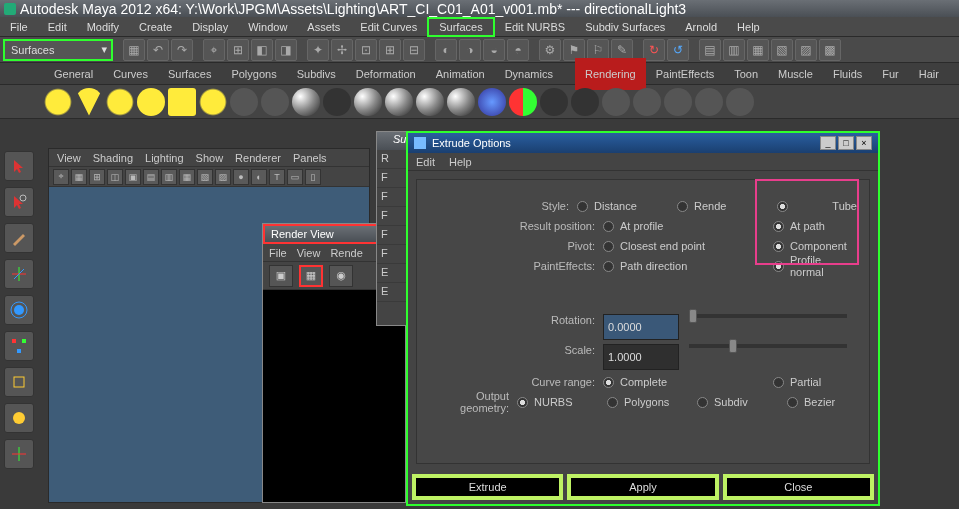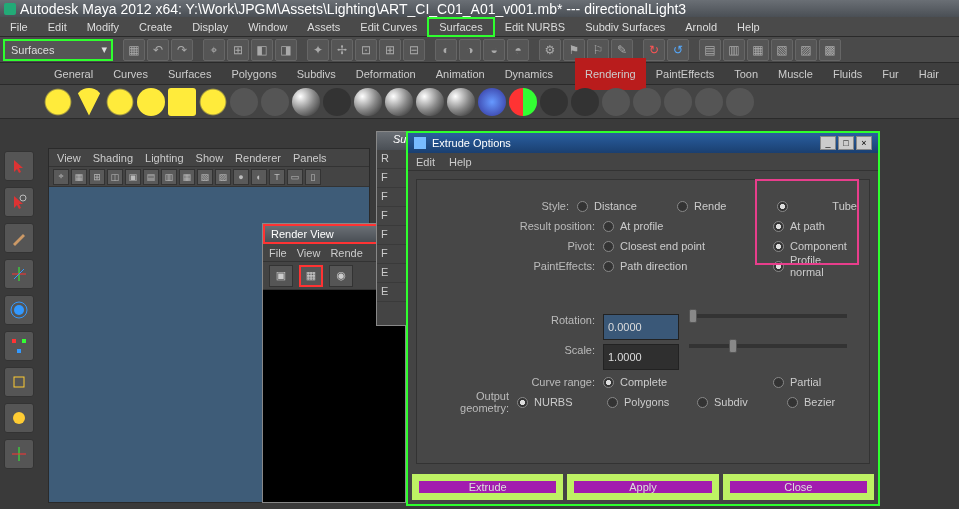--- a/index.html
+++ b/index.html
@@ -70,21 +70,21 @@
 .radio.on { background: radial-gradient(circle, #ddd 0 40%, #333 45%); }
 .optitem { display: flex; align-items: center; gap: 6px; color: #ccc; min-width: 80px; }
 .pinkbox { position: absolute; border: 2px solid #e83e8c; pointer-events: none; }
 .numrow { display: flex; align-items: flex-start; height: 22px; margin-top: 8px; }
 .numrow .lbl { width: 174px; text-align: right; padding-right: 8px; color: #bbb; }
 .numrow input { width: 76px; height: 18px; background: #2f2f2f; border: 1px solid #222; color: #ddd; padding: 12px 4px; font-size: 11px; }
 .numrow input.sel { background: #3a5878; }
 .numrow .slider { flex: 1; height: 4px; background: #333; margin: 0 10px; position: relative; }
 .numrow .slider .thumb { position: absolute; top: -5px; width: 8px; height: 14px; background: #888; border: 1px solid #555; border-radius: 2px; }
 .ex-buttons { height: 30px; display: flex; gap: 4px; padding: 2px 4px; }
-.ex-buttons .btn { flex: 1; background: #a21caf; border: 7px solid #bef264; color: #ddd; display: flex; align-items: center; justify-content: center; cursor: default; }
+.ex-buttons .btn { flex: 1; background: #000000; border: 4px solid #bef264; color: #ddd; display: flex; align-items: center; justify-content: center; cursor: default; }
 
 
 .c-sun { background: radial-gradient(circle,#ffeb3b 0 60%,#444 70%); }
 .c-v { background: #ffeb3b; }
 .c-sphere { background: radial-gradient(circle at 30% 30%, #fff, #888, #222); }
 .c-dark { background: #333; }
 .c-blue { background: radial-gradient(circle,#69f,#339); }
 .c-redgreen { background: linear-gradient(90deg,#f33 50%,#3f3 50%); border-radius: 14px; }
 .c-grid { background: #555; border-radius: 3px; }
 </style>

